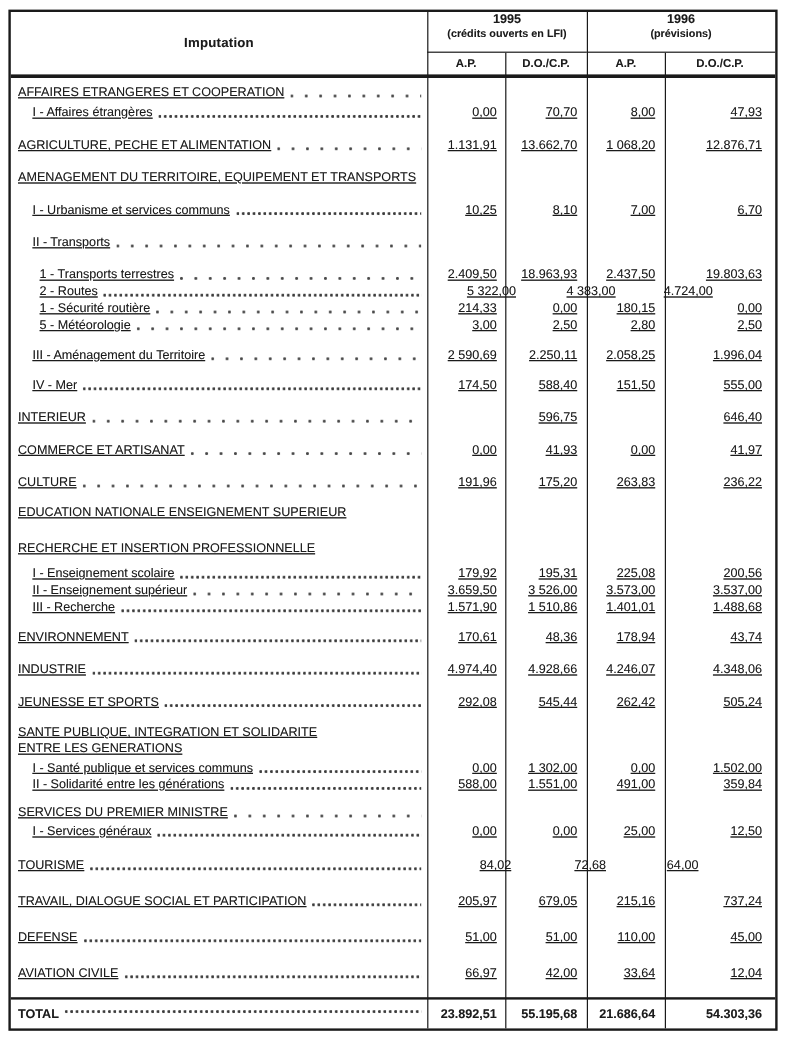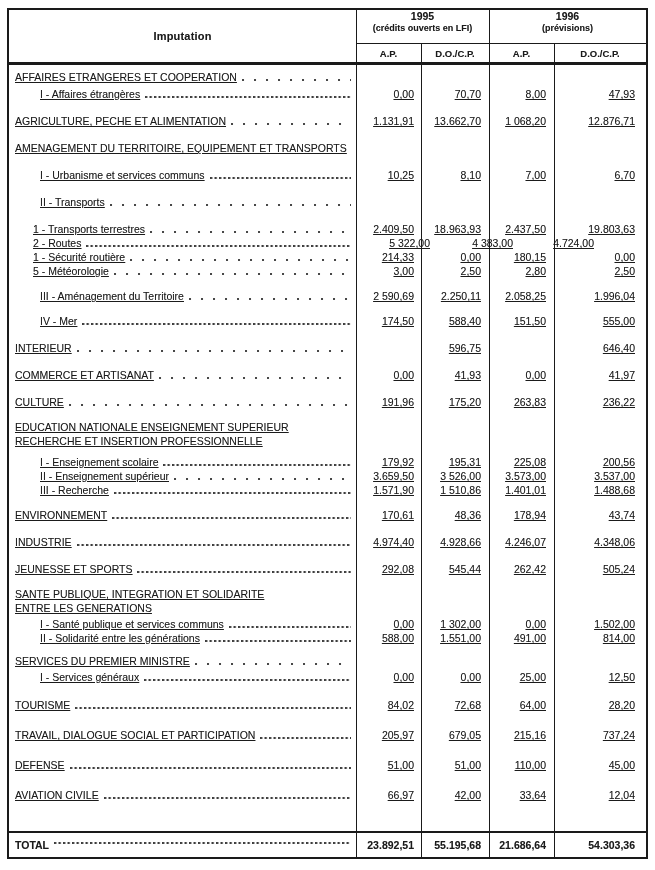--- a/index.html
+++ b/index.html
@@ -42,21 +42,21 @@
   .g96 .g-cols { grid-template-columns:65px 92px; }
   .g-col { display:flex; align-items:center; justify-content:center;
     font-weight:bold; font-size:9.5px; }
 
   
   .tbody { flex:1 1 auto; display:flex; flex-direction:column; padding-top:3px; overflow:hidden;text-decoration:underline; }
   .row { display:grid; grid-template-columns:347px 65px 68px 65px 92px;
     line-height:14px; font-size:10.5px; }
   .lbl { display:flex; align-items:baseline; overflow:hidden; }
   .ind0 .lbl { padding-left:6px; }
-  .ind1 .lbl { padding-left:31px;text-align:center; }
+  .ind1 .lbl { padding-left:18px;text-align:center; }
   .ind2 .lbl { padding-left:24px; }
   .lbl-text { white-space:nowrap; }
   .leader { flex:1 1 6px; align-self:flex-end; height:4px; margin:0 5px 2px 5px;
     background-repeat:repeat-x; background-position:left bottom; }
   .leader.dots   { background-image:radial-gradient(circle at 1.2px 2px, #3c3c3c 1px, rgba(0,0,0,0) 1.4px); background-size:4.5px 4px; }
   .leader.sparse { background-image:radial-gradient(circle at 1.2px 2px, #484848 1px, rgba(0,0,0,0) 1.4px); background-size:12px 4px; }
   .val { text-align:right; font-size:10.5px; white-space:nowrap; }
   .val.c0 { padding-right:7px; }
   .val.c1 { padding-right:8px; }
   .val.c2 { padding-right:8px; }
@@ -258,21 +258,21 @@
         </div>
         <div class="row ind0" style="margin-top: 11px;">
           <div class="lbl">
             <span class="lbl-text">EDUCATION NATIONALE  ENSEIGNEMENT SUPERIEUR</span>
           </div>
           <div class="val c0"></div>
           <div class="val c1"></div>
           <div class="val c2"></div>
           <div class="val c3"></div>
         </div>
-        <div class="row ind0" style="margin-top: 0px;">
+        <div class="row ind0" style="margin-top: 16px;">
           <div class="lbl">
             <span class="lbl-text">RECHERCHE ET INSERTION PROFESSIONNELLE</span>
           </div>
           <div class="val c0"></div>
           <div class="val c1"></div>
           <div class="val c2"></div>
           <div class="val c3"></div>
         </div>
         <div class="row ind1" style="margin-top: 7px;">
           <div class="lbl">
@@ -363,21 +363,21 @@
           <div class="val c3">1.502,00</div>
         </div>
         <div class="row ind1" style="margin-top: 0px;">
           <div class="lbl">
             <span class="lbl-text">II - Solidarité entre les générations</span>
             <span class="leader dots"></span>
           </div>
           <div class="val c0">588,00</div>
           <div class="val c1">1.551,00</div>
           <div class="val c2">491,00</div>
-          <div class="val c3">814,00</div>
+          <div class="val c3">359,84</div>
         </div>
         <div class="row ind0" style="margin-top: 9px;">
           <div class="lbl">
             <span class="lbl-text">SERVICES DU PREMIER MINISTRE</span>
             <span class="leader sparse"></span>
           </div>
           <div class="val c0"></div>
           <div class="val c1"></div>
           <div class="val c2"></div>
           <div class="val c3"></div>
@@ -385,21 +385,21 @@
         <div class="row ind1" style="margin-top: 2px;">
           <div class="lbl">
             <span class="lbl-text">I - Services généraux</span>
             <span class="leader dots"></span>
           </div>
           <div class="val c0">0,00</div>
           <div class="val c1">0,00</div>
           <div class="val c2">25,00</div>
           <div class="val c3">12,50</div>
         </div>
-        <div class="row ind0" style="margin-top: 14px;">
+        <div class="row ind0" style="margin-top: 14px; gap: 12px;">
           <div class="lbl">
             <span class="lbl-text">TOURISME</span>
             <span class="leader dots"></span>
           </div>
           <div class="val c0">84,02</div>
           <div class="val c1">72,68</div>
           <div class="val c2">64,00</div>
           <div class="val c3">28,20</div>
         </div>
         <div class="row ind0" style="margin-top: 16px;">

